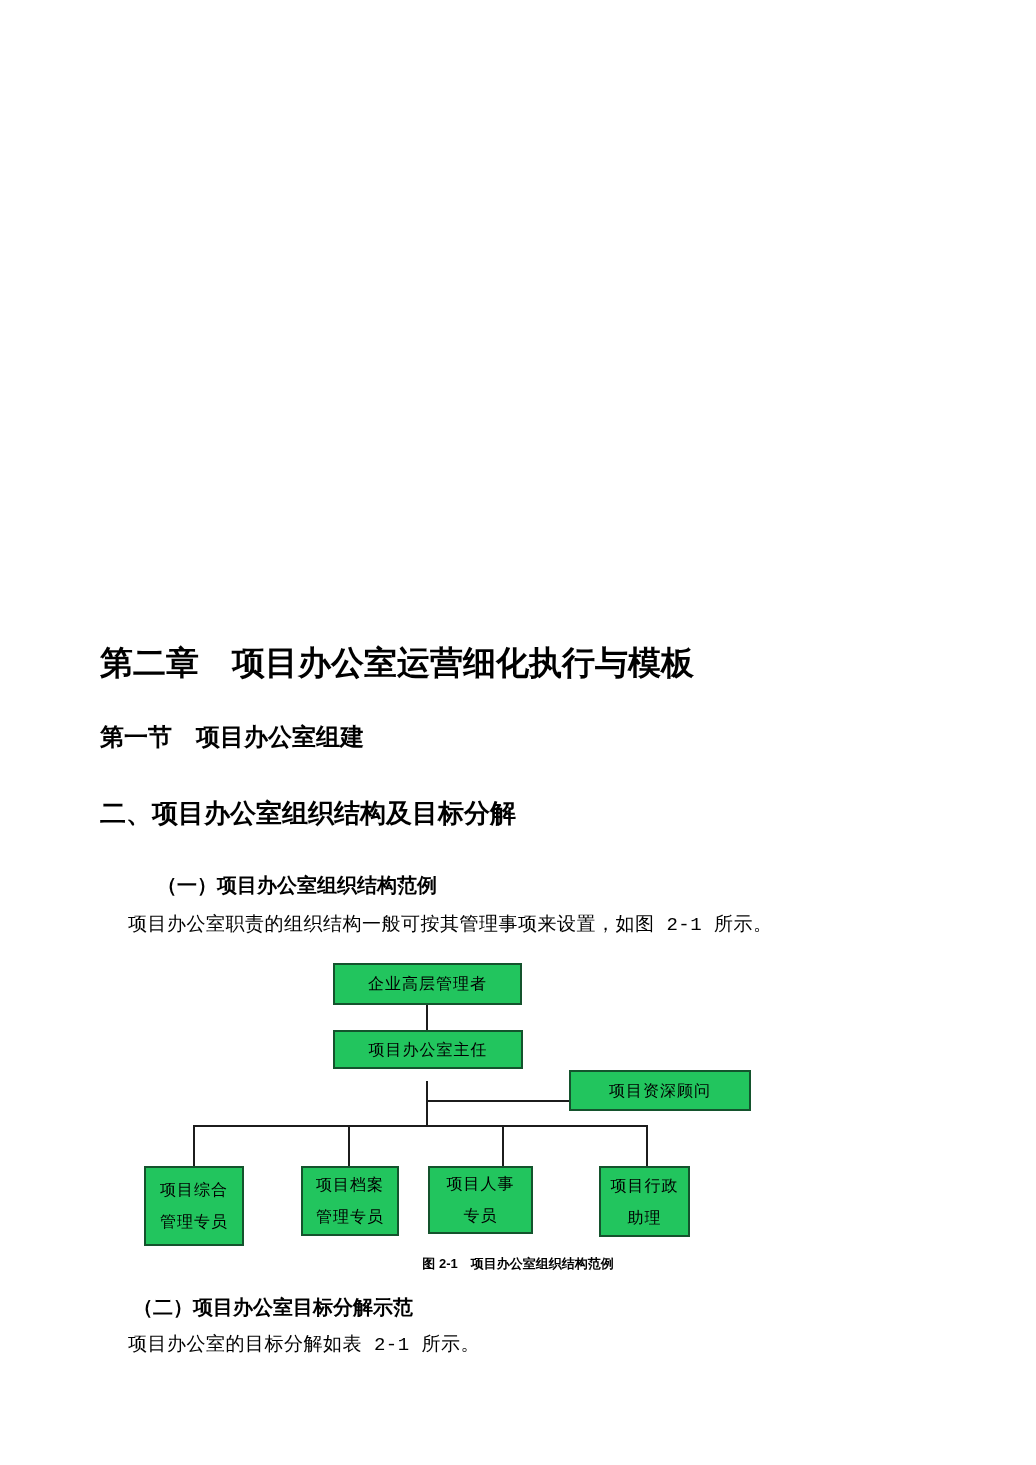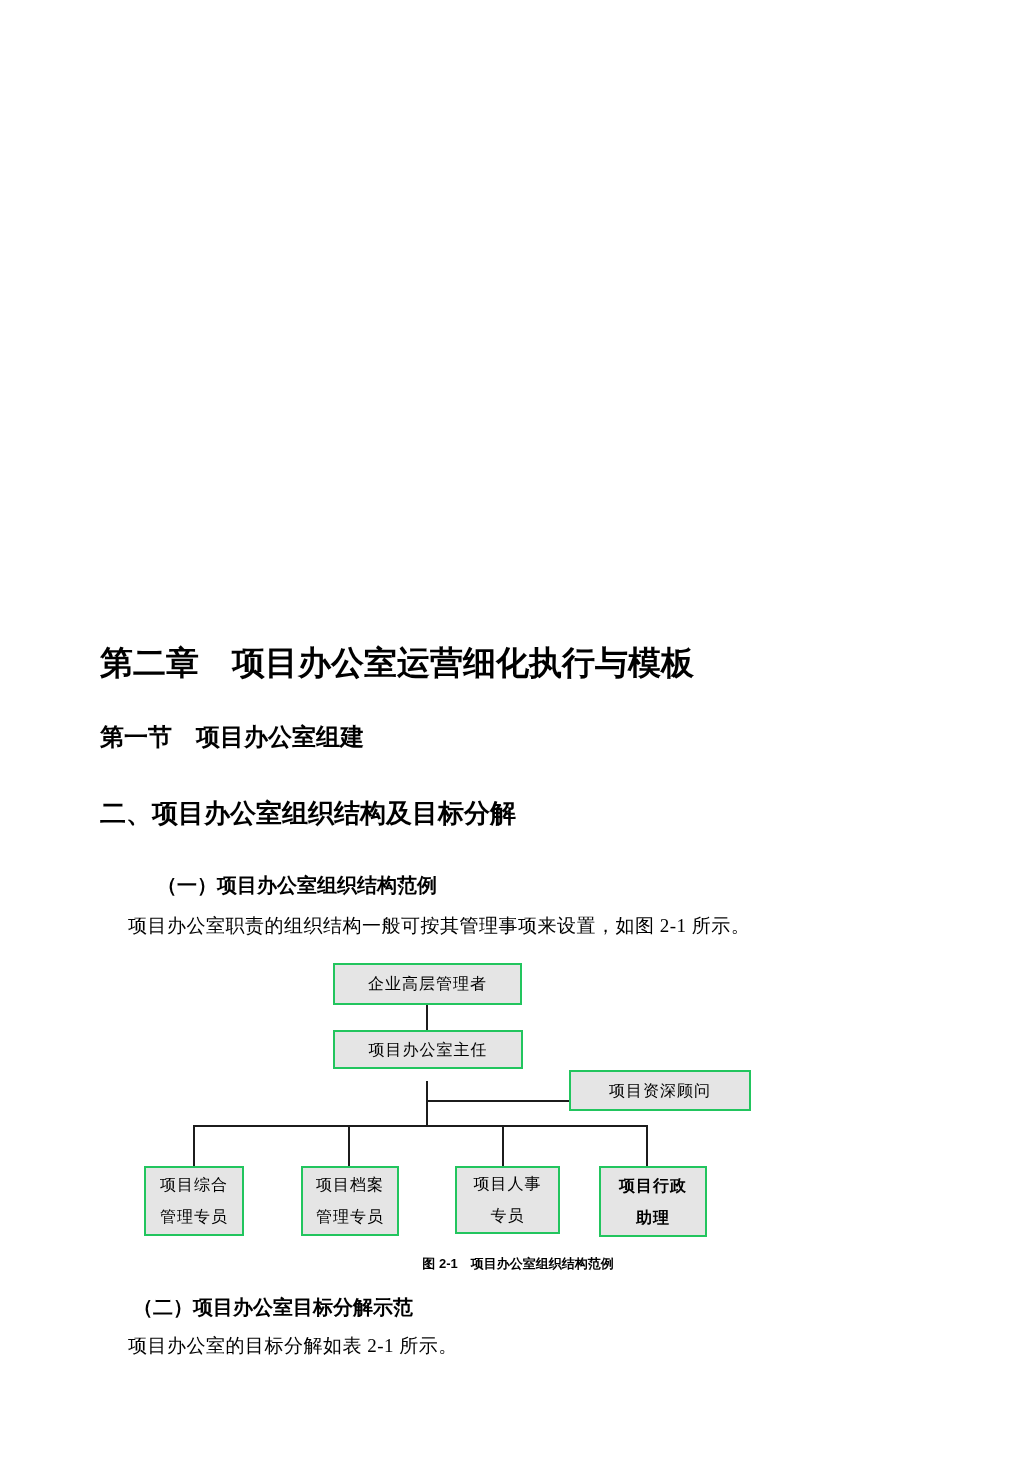--- a/index.html
+++ b/index.html
@@ -30,52 +30,52 @@
     font-family: "Liberation Sans", "DejaVu Sans", sans-serif;
   }
   .h-part1 { left: 133px; top: 873px; margin-left: 24px; }
   .h-part2 { left: 133px; top: 1295px; }
   .h-part {
     font-size: 20px; font-weight: bold; line-height: 1.25;
     font-family: "Liberation Sans", "DejaVu Sans", sans-serif;
   }
   .para {
     font-size: 19px; line-height: 1.35; letter-spacing: 0.5px;
-    font-family: Liberation Serif, serif;
+    font-family: Liberation Mono, monospace;
   }
   .para1 { left: 128px; top: 913px; }
   .para2 { left: 128px; top: 1333px; }
   .caption {
     left: 0; right: 0; top: 1255px;
     text-align: center;
     font-size: 13px; font-weight: bold;
     font-family: "Liberation Sans", "DejaVu Sans", sans-serif;
   }
 
   .orgchart { position: absolute; left: 0; top: 950px; width: 1036px; height: 300px; }
   .obox {
     position: absolute;
     box-sizing: border-box;
-    border: 2px solid #22c55e;
-    background: #e5e5e5;
+    border: 2px solid #14532d;
+    background: #22c55e;
     display: flex; flex-direction: column;
     align-items: center; justify-content: center;
     font-size: 16px; letter-spacing: 1px; line-height: 32px;
     font-family: "Liberation Serif", "DejaVu Serif", serif;
     text-align: center;
   }
   .ln { position: absolute; background: #1c1c1c; }
 
   .box-top      { left: 333px; top: 13px;  width: 189px; height: 42px; }
   .box-director { left: 333px; top: 80px;  width: 190px; height: 39px; }
   .box-advisor  { left: 569px; top: 120px; width: 182px; height: 41px; }
-  .box-sub1 { left: 144px; top: 216px; width: 100px; height: 70px; }
+  .box-sub1 { left: 144px; top: 216px; width: 100px; height: 80px; }
   .box-sub2 { left: 301px; top: 216px; width: 98px;  height: 70px; }
-  .box-sub3 { left: 455px; top: 216px; width: 105px; height: 68px; }
-  .box-sub4 { left: 599px; top: 216px; width: 108px; height: 71px; font-weight: bold; }
+  .box-sub3 { left: 428px; top: 216px; width: 105px; height: 68px; }
+  .box-sub4 { left: 599px; top: 216px; width: 91px; height: 71px; }
 
   .ln-v1   { left: 426px; top: 55px;  width: 2px; height: 37px; }
   .ln-v2   { left: 426px; top: 131px; width: 2px; height: 46px; }
   .ln-adv  { left: 426px; top: 150px; width: 144px; height: 2px; }
   .ln-dist { left: 193px; top: 175px; width: 455px; height: 2px; }
   .ln-d1 { left: 193px; top: 175px; width: 2px; height: 42px; }
   .ln-d2 { left: 348px; top: 175px; width: 2px; height: 42px; }
   .ln-d3 { left: 502px; top: 175px; width: 2px; height: 42px; }
   .ln-d4 { left: 646px; top: 175px; width: 2px; height: 42px; }
 </style>

